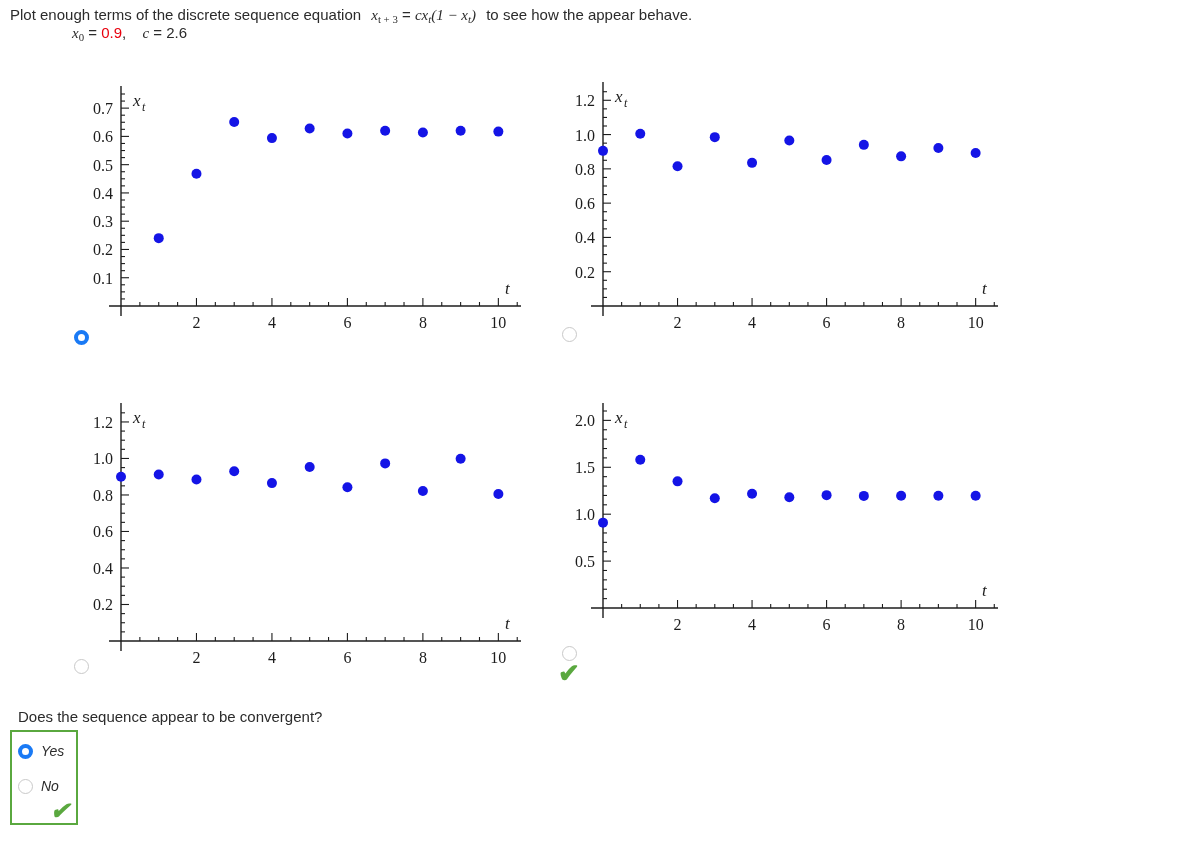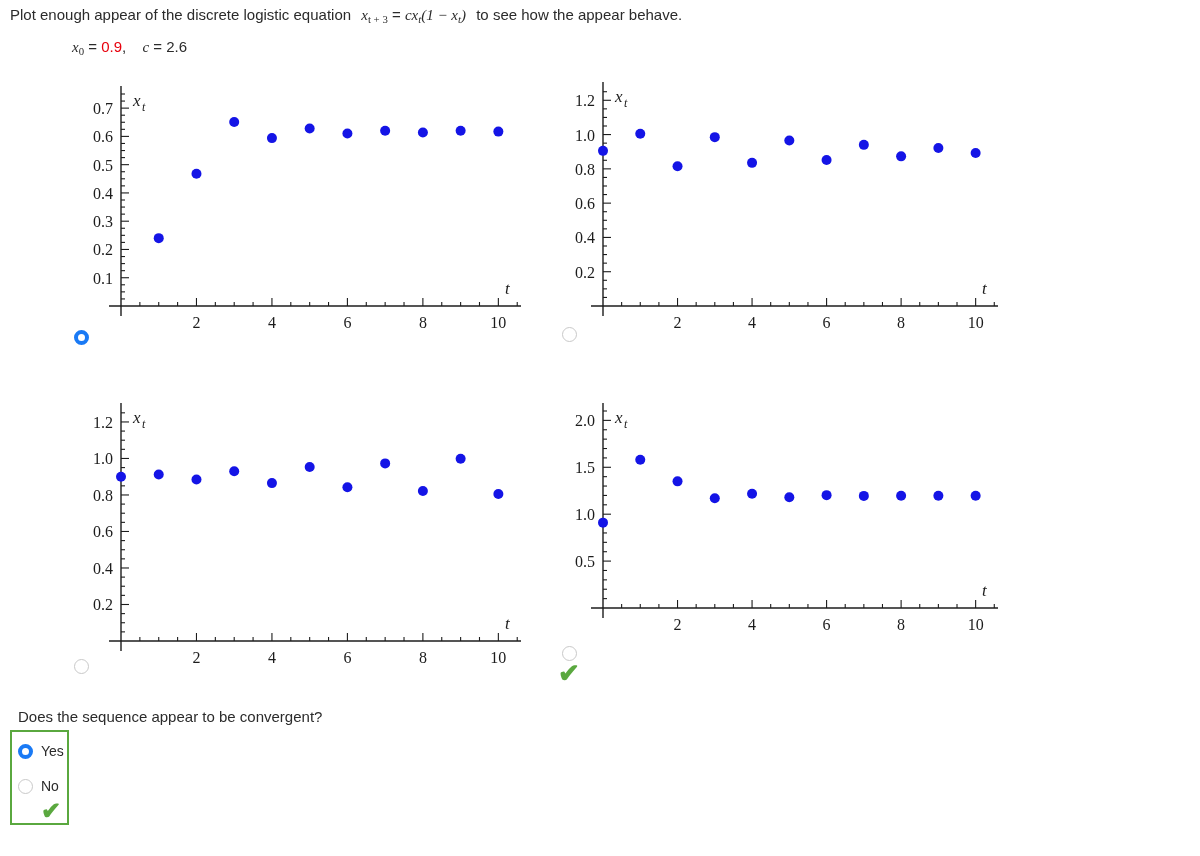--- a/index.html
+++ b/index.html
@@ -24,21 +24,21 @@
     white-space: nowrap;
   }
   .mathvar { font-family: "Liberation Serif", serif; font-style: italic; }
   .sub { font-size: 0.72em; vertical-align: -0.28em; font-style: italic;
          font-family: "Liberation Serif", serif; }
   .subnum { font-size: 0.72em; vertical-align: -0.28em; font-style: normal;
             font-family: "Liberation Serif", serif; }
   .params {
     position: absolute;
     left: 72px;
-    top: 38px;
+    top: 24px;
     font-size: 15px;
     white-space: nowrap;
   }
   .redval { color: #e8000d; }
 
   .grid {
     position: absolute;
     left: 0; top: 68px;
     width: 1200px;
     height: 620px;
@@ -84,24 +84,25 @@
     position: absolute;
     left: 18px;
     top: 708px;
     font-size: 15px;
     white-space: nowrap;
   }
   .answer-box {
     position: absolute;
     left: 10px;
     top: 730px;
-    width: 59px;
+    width: 68px;
     height: 95px;
     border: 2px solid #5aa83f;
     box-sizing: border-box;
+    font-style: italic;
   }
   .ans-row {
     position: absolute;
     left: 6px;
     display: flex;
     align-items: center;
     gap: 8px;
     font-size: 14px;
     cursor: pointer;
   }
@@ -131,21 +132,21 @@
   .axis-label {
     font-family: "Liberation Serif", serif;
     font-style: italic;
     fill: #1c1c1c;
   }
 </style>
 </head>
 <body>
 
 <div class="prompt">
-  <span>Plot enough appear of the discrete logistic equation</span>
+  <span>Plot enough terms of the discrete sequence equation</span>
   <span style="margin:0 6px;">
     <span class="mathvar">x</span><span class="subnum">t + 3</span>
     <span>=</span>
     <span class="mathvar">cx</span><span class="sub">t</span><span class="mathvar">(1 − x</span><span class="sub">t</span><span class="mathvar">)</span>
   </span>
   <span>to see how the appear behave.</span>
 </div>
 
 <div class="params">
   <span class="mathvar">x</span><span class="subnum">0</span>

